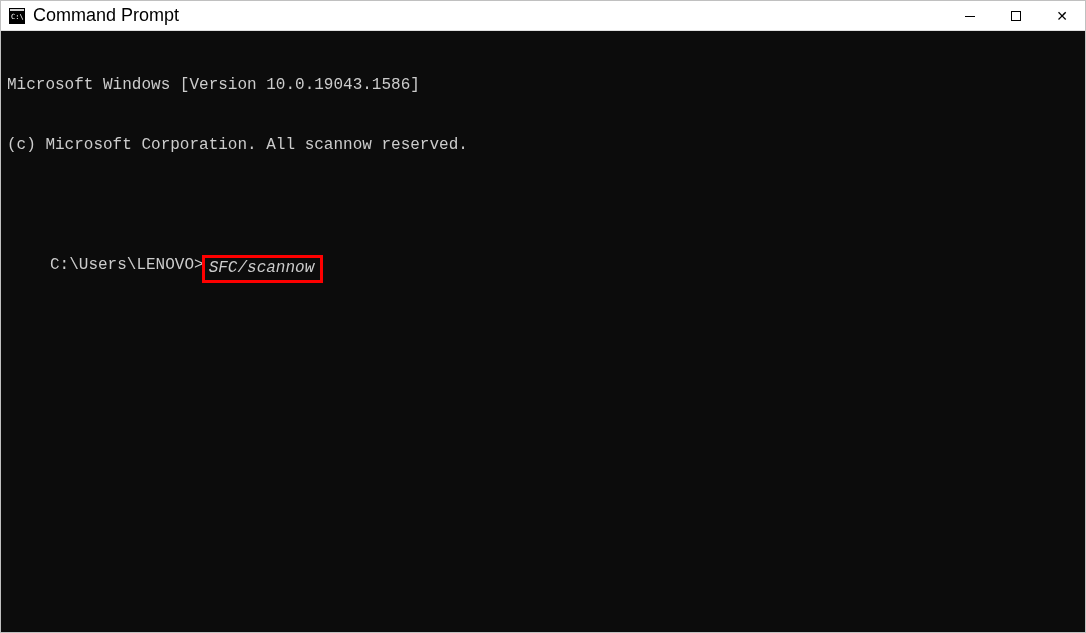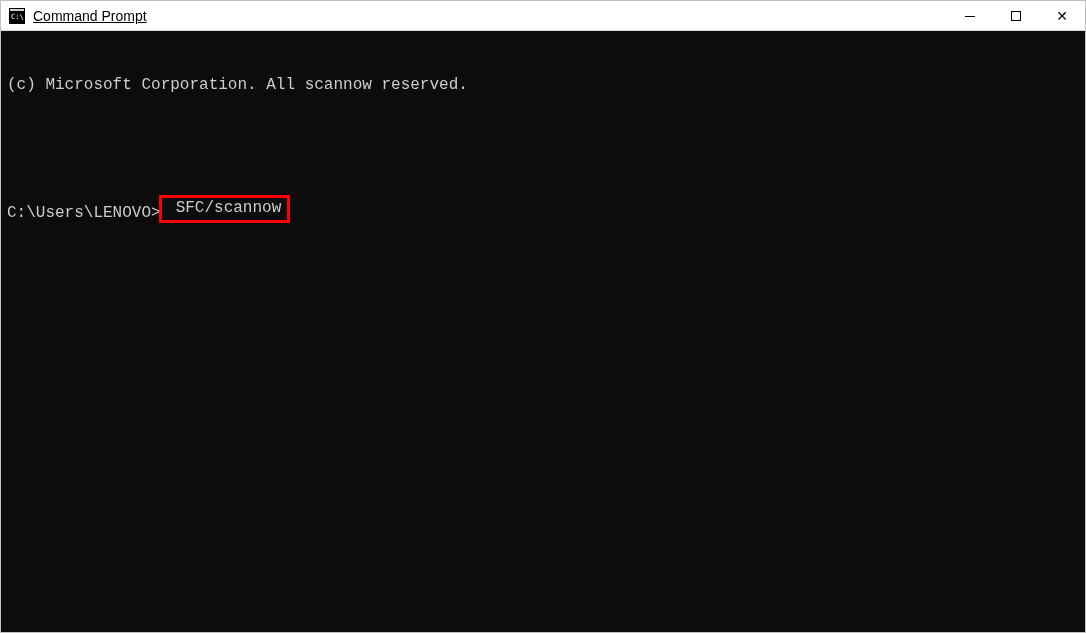--- a/index.html
+++ b/index.html
@@ -36,24 +36,23 @@
       margin-right: 8px;
       display: flex;
       align-items: center;
       justify-content: center;
     }
     .cmd-icon-svg {
       width: 16px;
       height: 16px;
     }
     .titlebar-title {
-      font-size: 14px;
+      font-size: 18px;
       color: #000000;
       flex: 1;
-      text-decoration: underline;
     }
     .window-controls {
       display: flex;
       height: 100%;
     }
     .window-control {
       width: 46px;
       height: 30px;
       display: flex;
       align-items: center;
@@ -71,27 +70,29 @@
       line-height: 20px;
       color: #cccccc;
       overflow: hidden;
       white-space: pre;
     }
     .terminal-line {
       display: block;
     }
     .prompt-line {
       display: flex;
-      align-items: flex-end;
+      align-items: flex-start;
+      margin-left: 43px;
     }
     .highlight-box {
       border: 3px solid #ff0000;
-      padding: 0px 6px 2px 14px;
+      padding: 0px 6px 2px 4px;
       margin-left: -2px;
       display: inline-block;
+      font-style: italic;
     }
     .blank-line {
       height: 20px;
     }
     .min-line {
       width: 10px;
       height: 1px;
       background: #000;
       display: block;
     }
@@ -125,17 +126,18 @@
       </button>
       <button class="window-control">
         <span class="max-square"></span>
       </button>
       <button class="window-control close">
         <span class="close-x">✕</span>
       </button>
     </div>
   </div>
   <div class="terminal-area">
+    <span class="terminal-line">Microsoft Windows [Version 10.0.19043.1586]</span>
     <span class="terminal-line">(c) Microsoft Corporation. All scannow reserved.</span>
     <div class="blank-line"></div>
     <div class="prompt-line"><span>C:\Users\LENOVO&gt;</span><span class="highlight-box"><span>SFC/scannow</span></span></div>
   </div>
 </div>
 
 </body></html>

